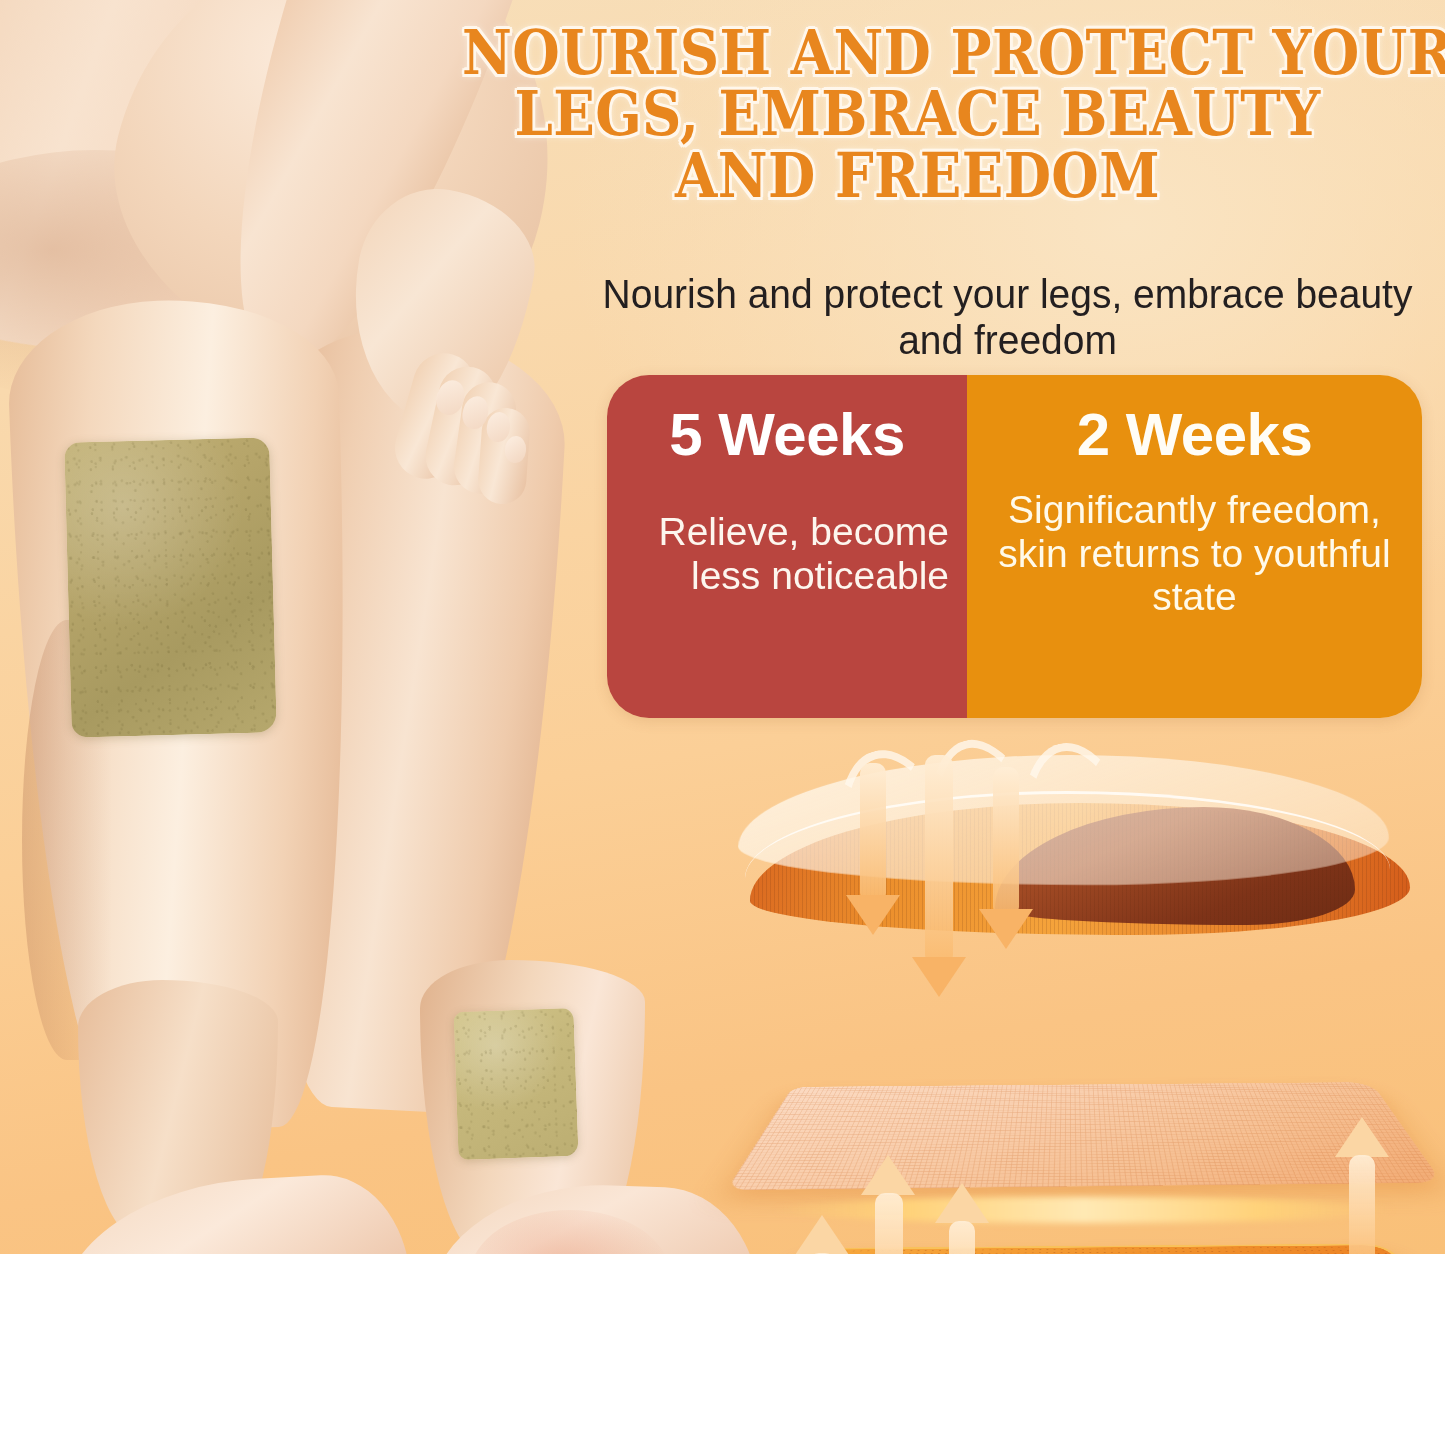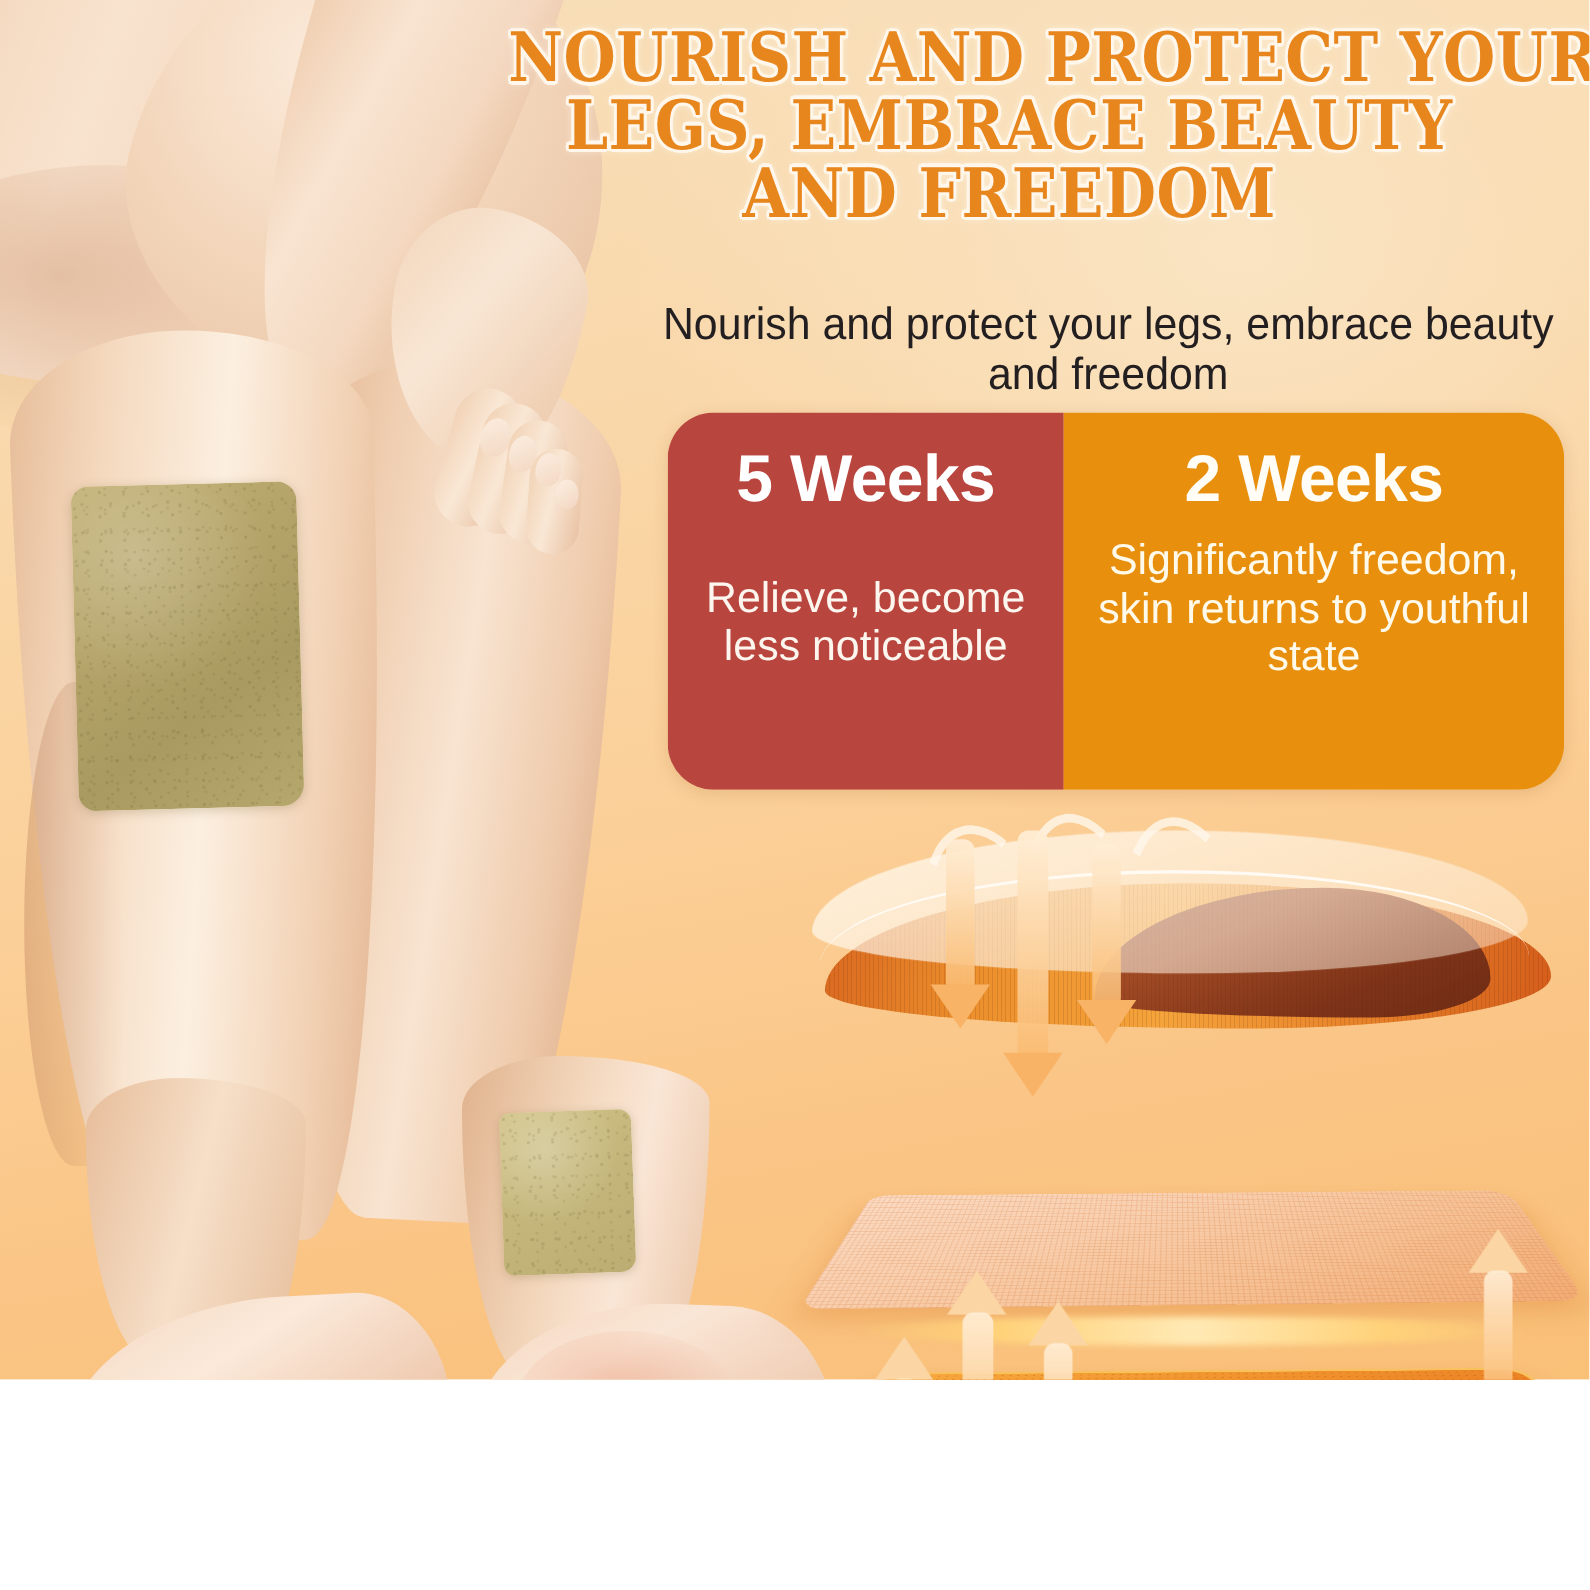--- a/index.html
+++ b/index.html
@@ -273,21 +273,21 @@
     letter-spacing:-0.5px;
   }
   #panel-4w .week-title { color:#fffdf6; }
   .week-desc {
     font-family:"Liberation Sans", sans-serif;
     font-size:39px;
     line-height:1.12;
     text-align:center;
     color:#fdf6ee;
   }
-  #desc-2w { margin-top:56px; }
+  #desc-2w { margin-top:44px;text-align:right; }
   #panel-4w .week-desc { color:#fffaea; }
   #desc-4w { margin-top:22px; }
 
   
   #layers {
     position:absolute;
     left:735px; top:745px;
     width:700px; height:660px;
   }
 

